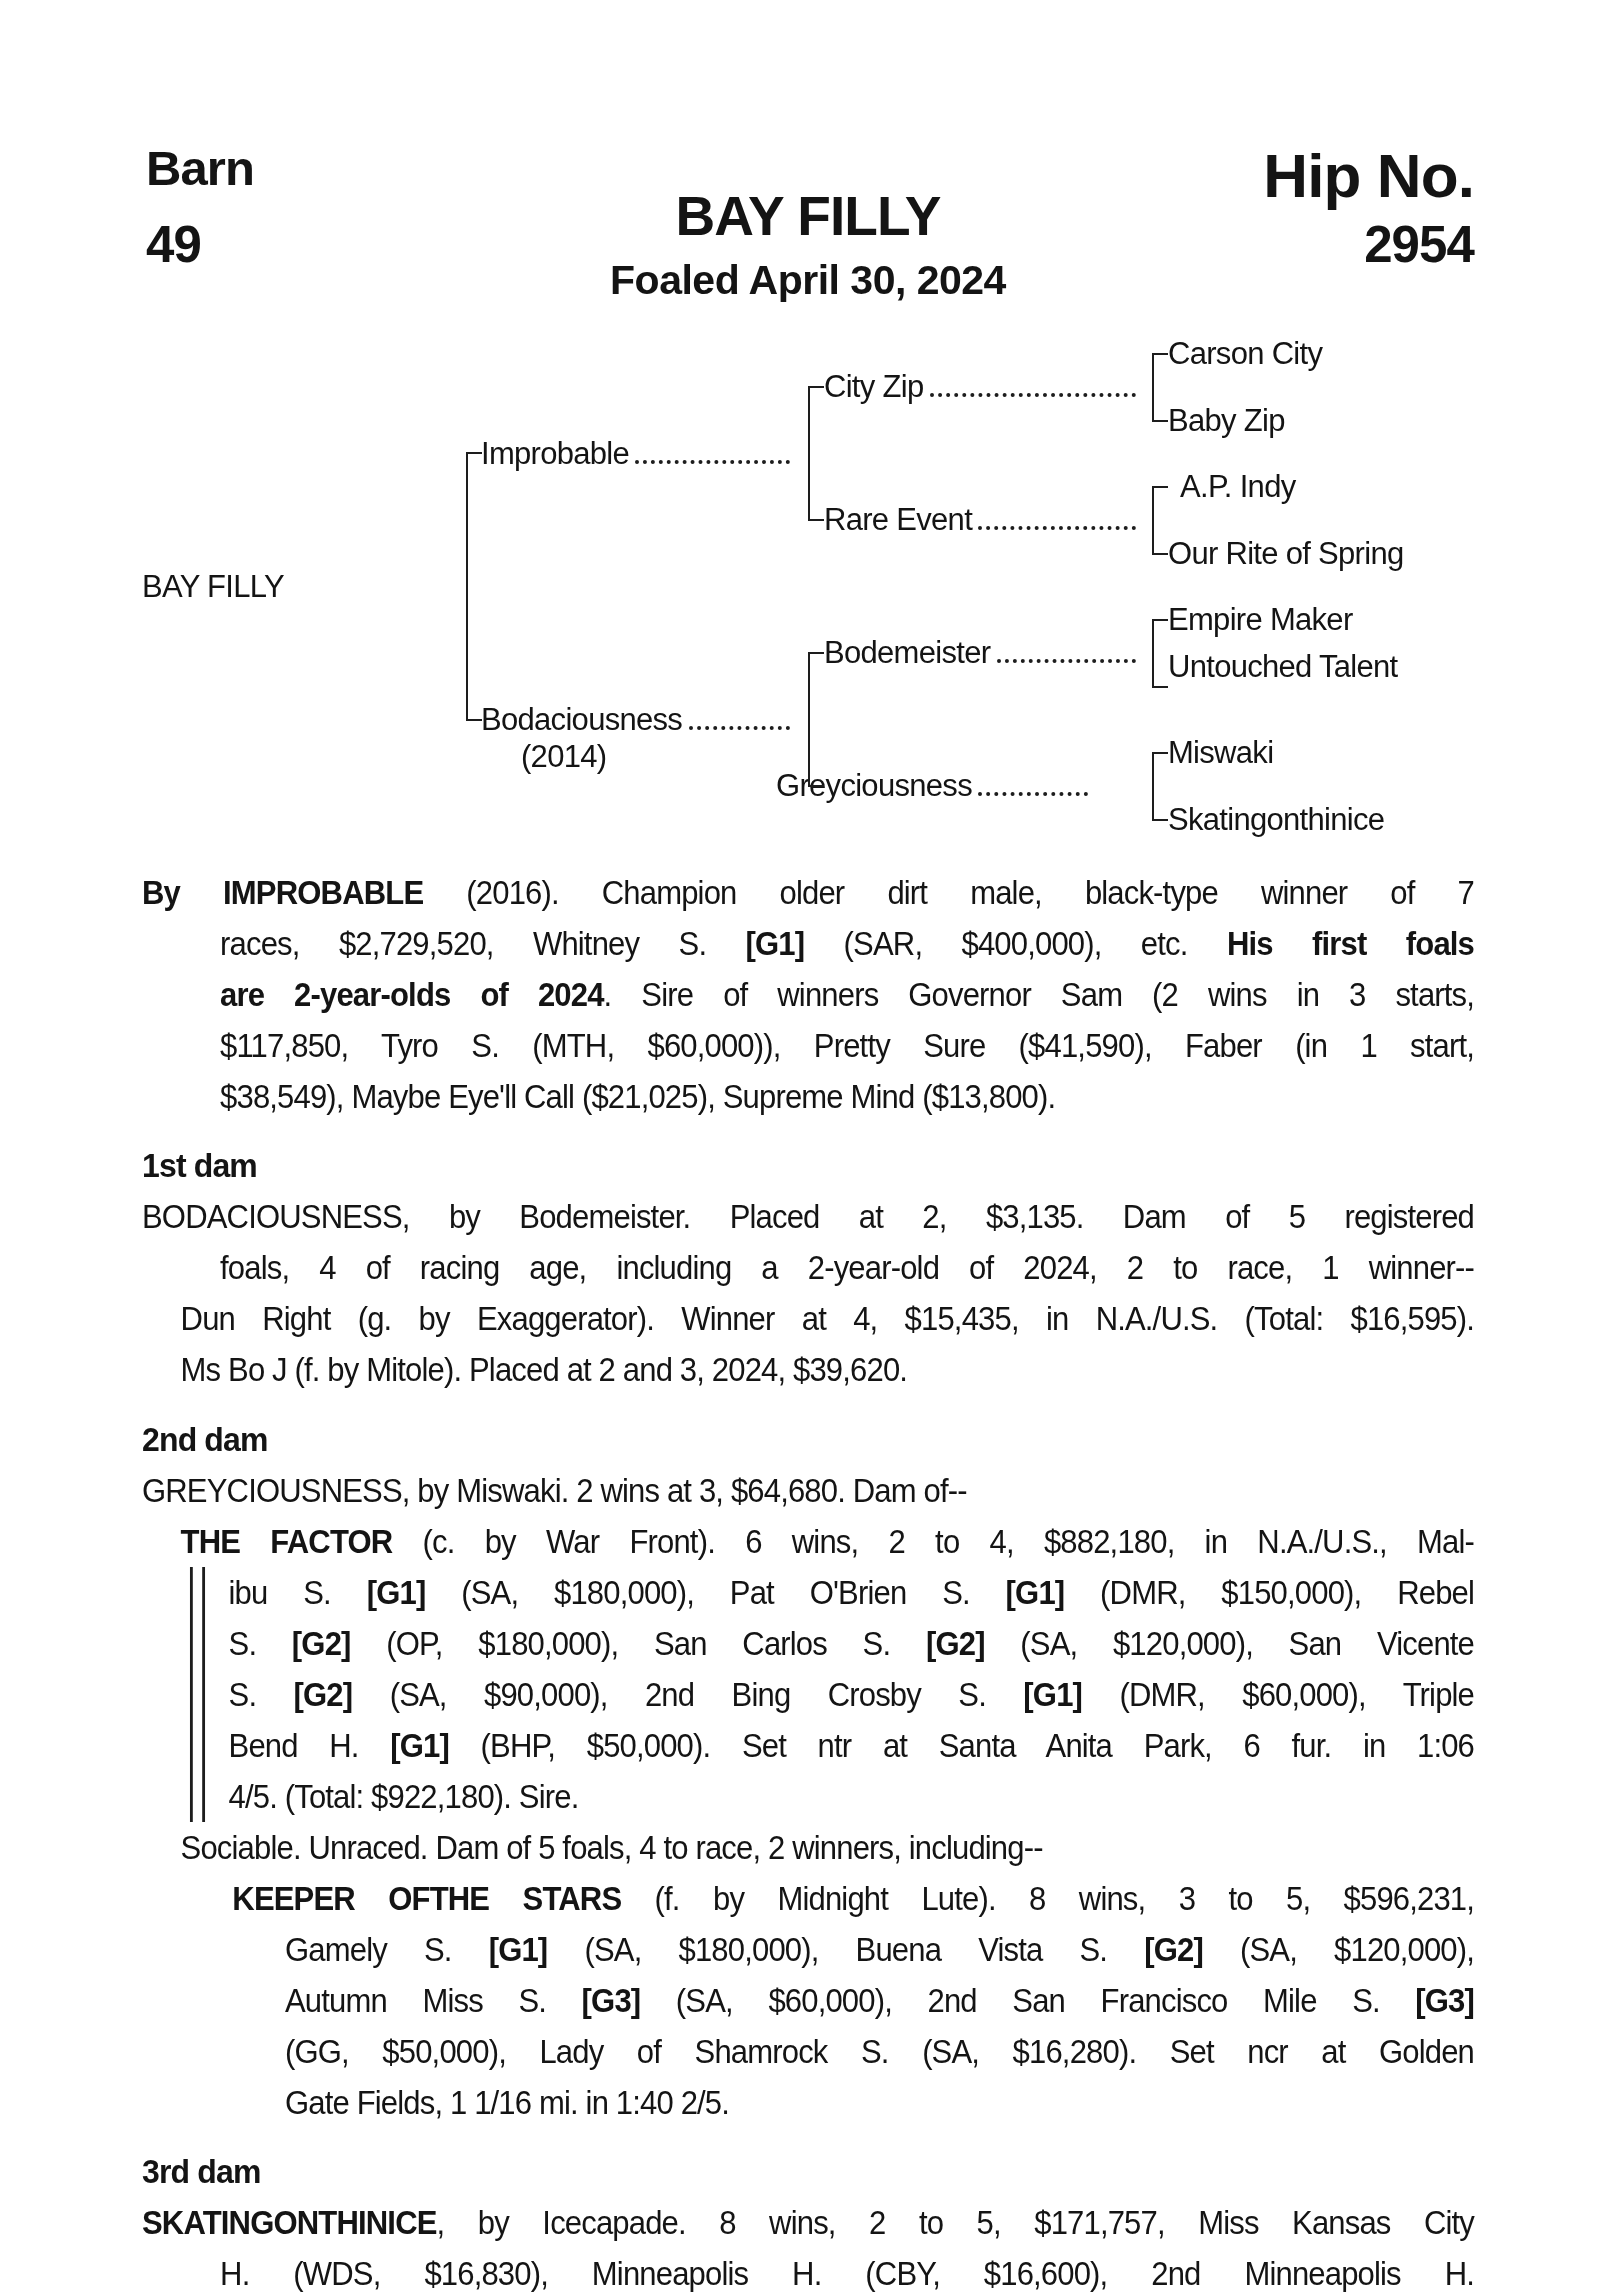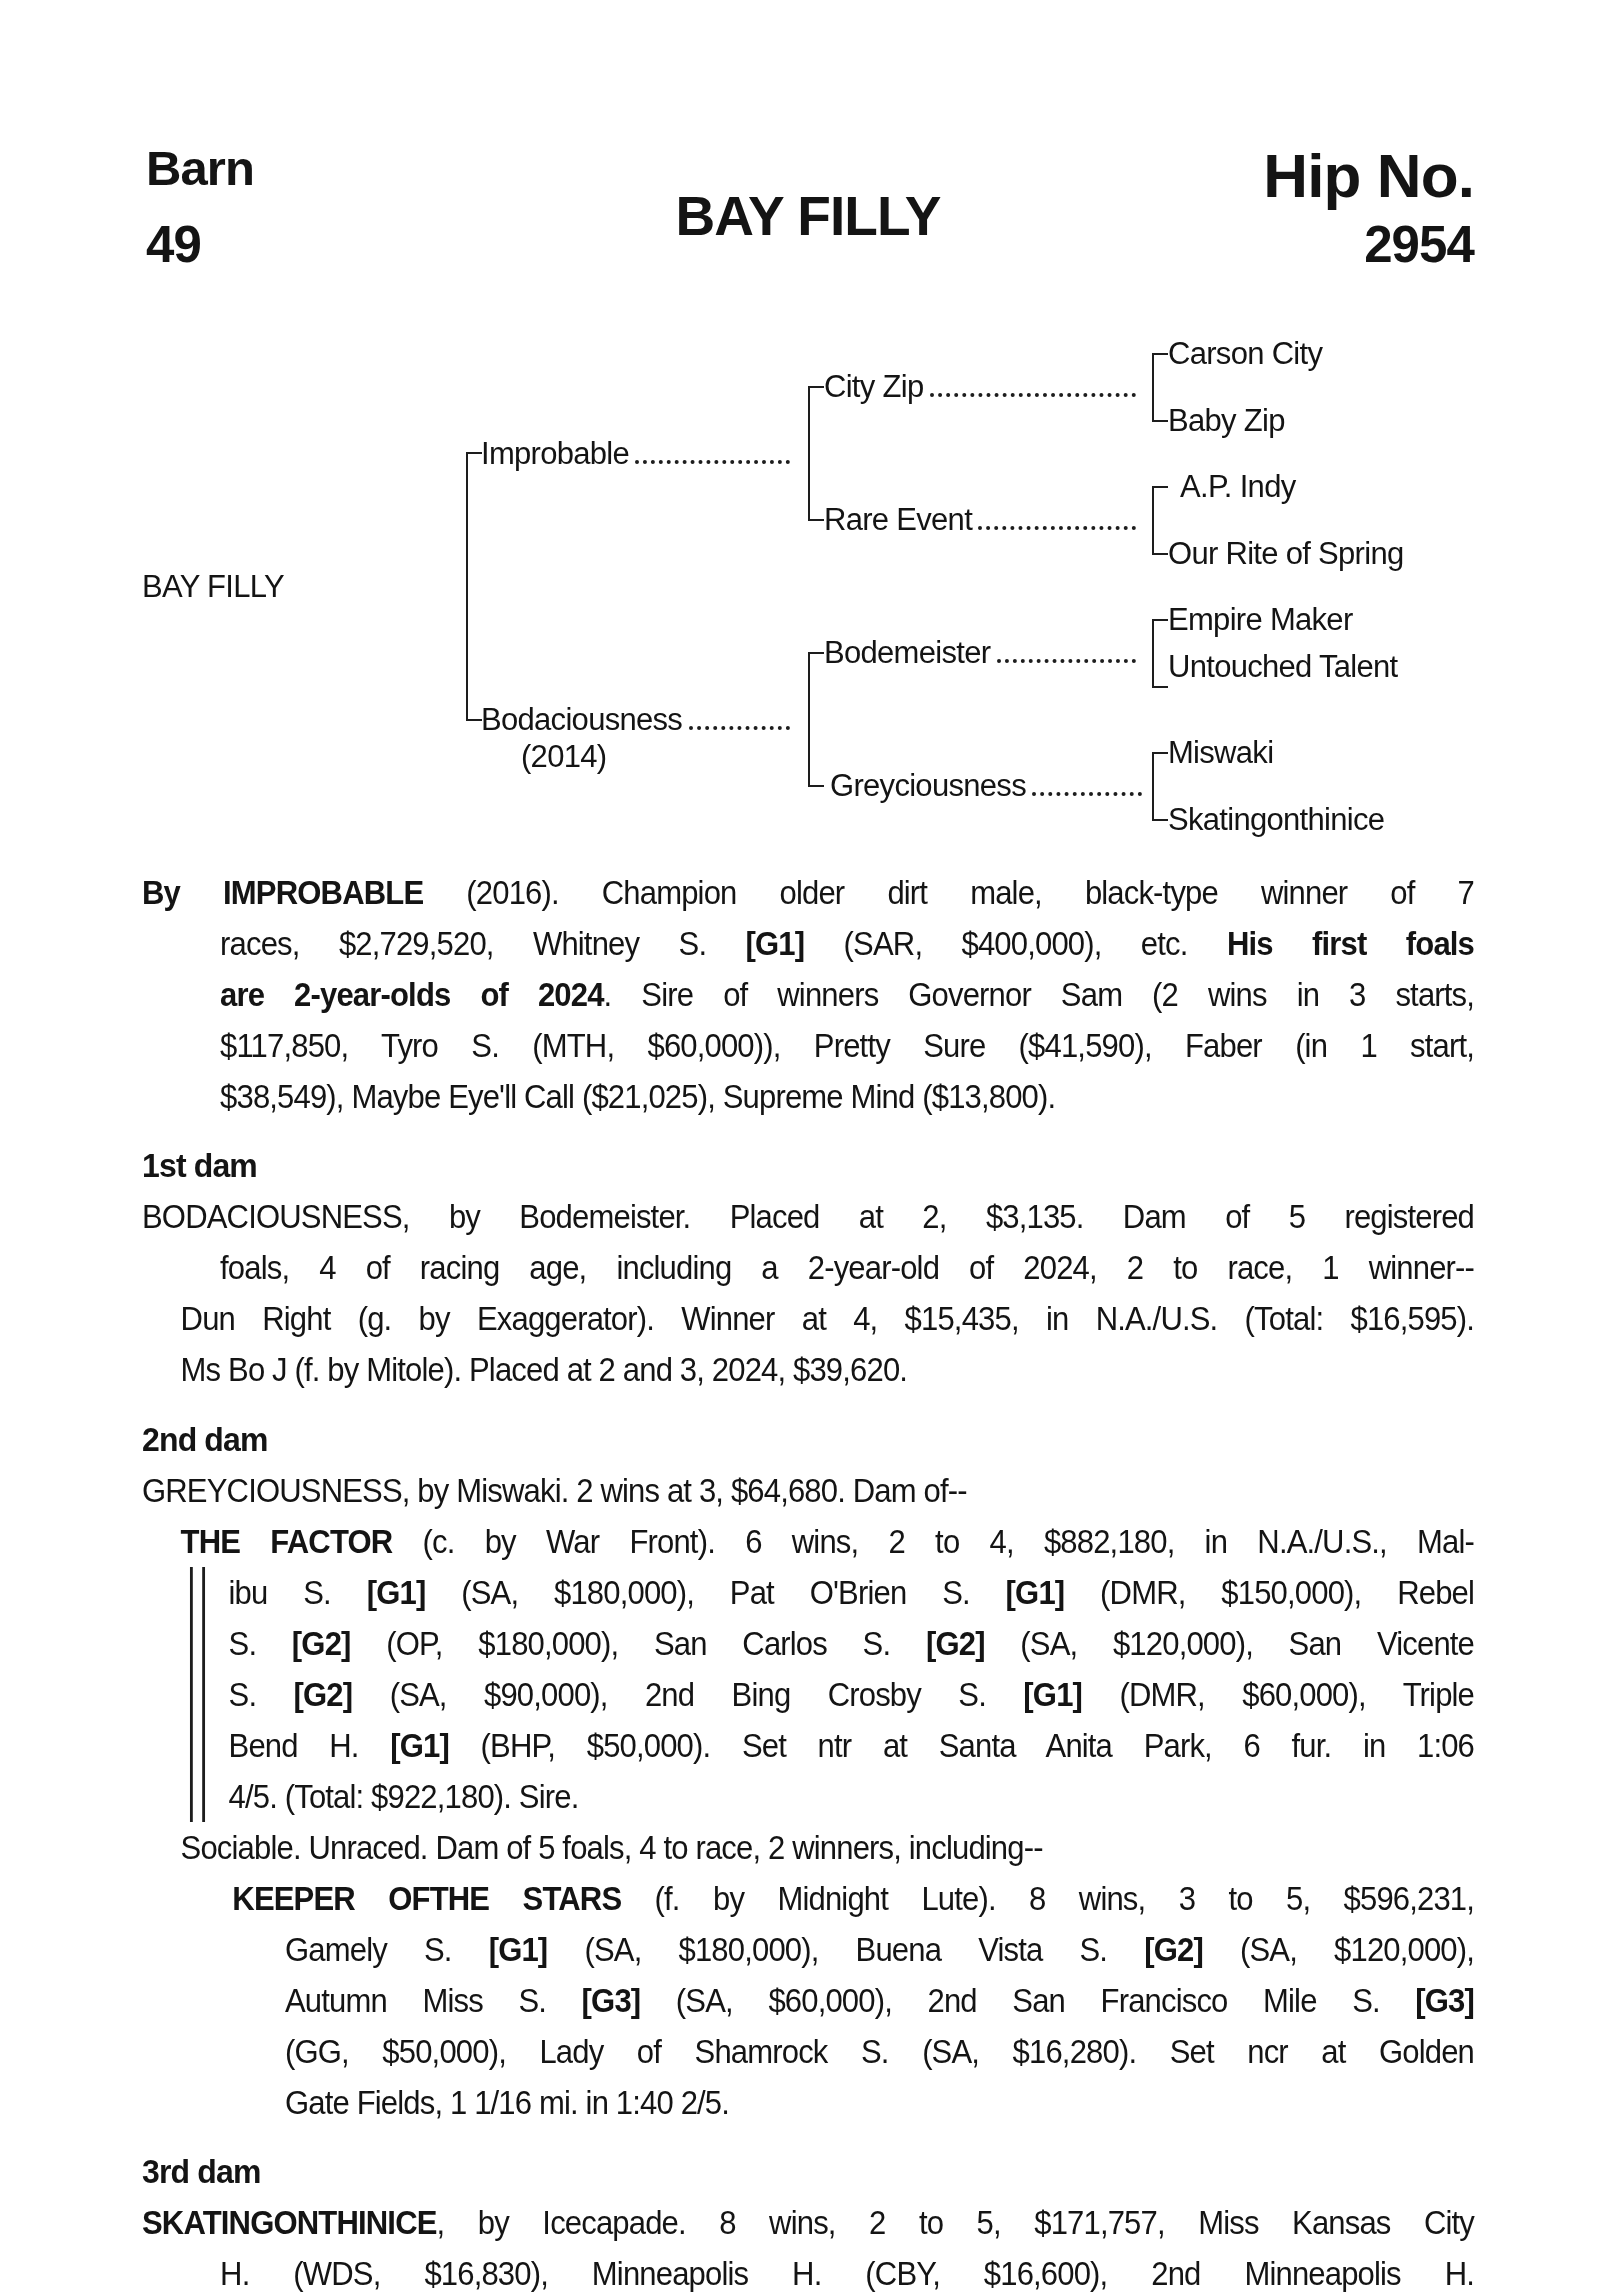--- a/index.html
+++ b/index.html
@@ -52,20 +52,21 @@
 </style>
 </head>
 <body>
 
 <div class="page">
   <div class="barn-label">Barn</div>
   <div class="barn-num">49</div>
   <div class="hip-label">Hip No.</div>
   <div class="hip-num">2954</div>
   <div class="horse-title">BAY FILLY</div>
+  <div class="foaled">Foaled April 30, 2024</div>
 
   <div id="pedigree">
       <div class="pnode" style="left: 142px; top: 570px; width: 321px;">
         <span class="nm">BAY FILLY</span>
       </div>
       <div class="pnode" style="left: 481px; top: 437px; width: 311px;">
         <span class="nm">Improbable</span>
         <span class="leader"></span>
       </div>
       <div class="pnode" style="left: 481px; top: 703px; width: 311px;">
@@ -80,21 +81,21 @@
         <span class="leader"></span>
       </div>
       <div class="pnode" style="left: 824px; top: 503px; width: 314px;">
         <span class="nm">Rare Event</span>
         <span class="leader"></span>
       </div>
       <div class="pnode" style="left: 824px; top: 636px; width: 314px;">
         <span class="nm">Bodemeister</span>
         <span class="leader"></span>
       </div>
-      <div class="pnode" style="left: 830px; top: 769px; width: 314px;">
+      <div class="pnode" style="left: 776px; top: 769px; width: 314px;">
         <span class="nm">Greyciousness</span>
         <span class="leader"></span>
       </div>
       <div class="pnode" style="left: 1168px; top: 337px; width: 413px;">
         <span class="nm">Carson City</span>
       </div>
       <div class="pnode" style="left: 1168px; top: 404px; width: 413px;">
         <span class="nm">Baby Zip</span>
       </div>
       <div class="pnode" style="left: 1168px; top: 470px; width: 413px; margin-left: 12px;">

